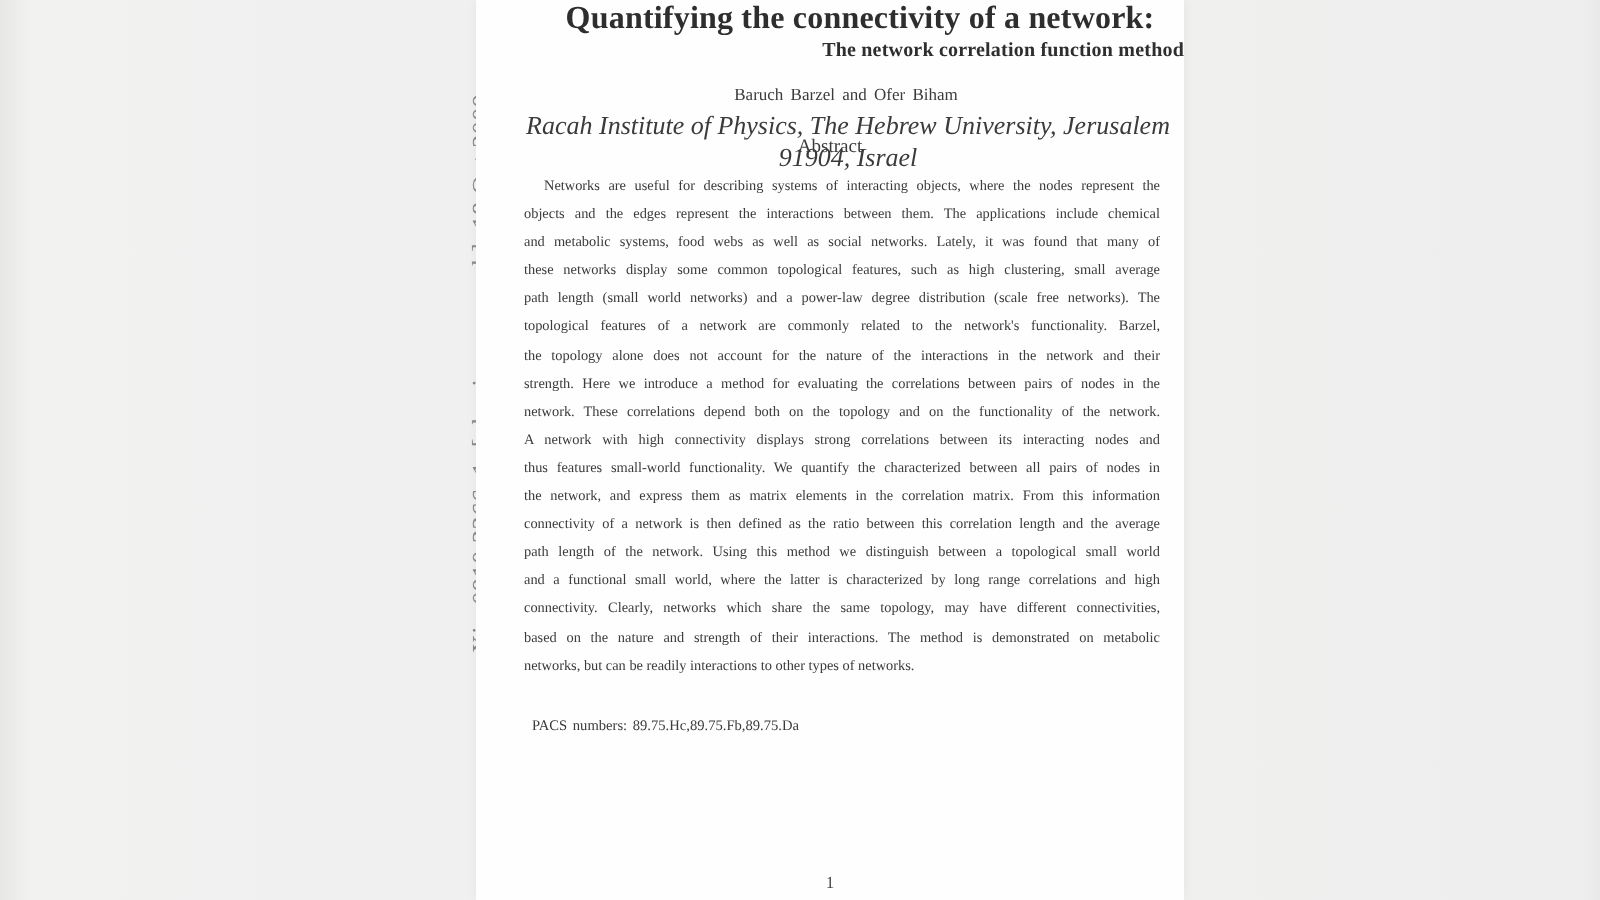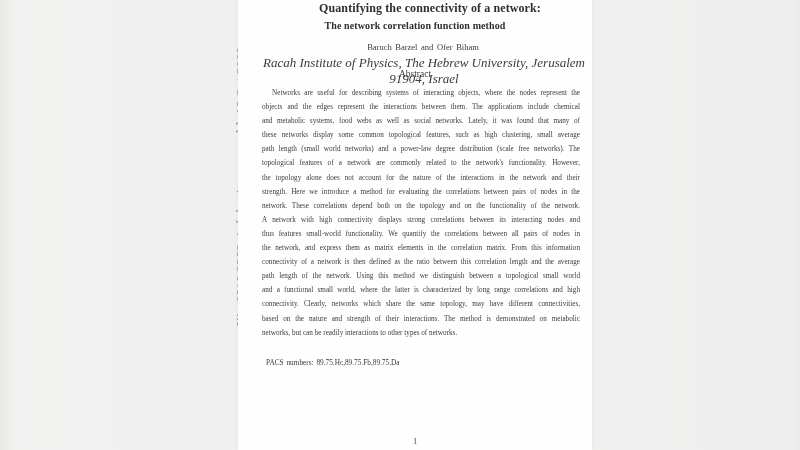--- a/index.html
+++ b/index.html
@@ -39,22 +39,22 @@
     top: 192px;
     transform: translate(-50%, -50%) rotate(-90deg);
     white-space: pre;
     font-size: 13px;
     letter-spacing: 0.3px;
     color: var(--stamp);
   }
 
   .centerline { position: absolute; left: 0; right: 0; text-align: center; }
 
-  .title-l1 { top: 1px;  font-weight: bold; font-size: 12px; letter-spacing: 0.1px; color: #2e2e2e; padding-left: 30px; }
-  .title-l2 { top: 20px; font-weight: bold; font-size: 10px; letter-spacing: 0.1px; color: #2e2e2e; }
+  .title-l1 { top: 1px;  font-weight: bold; font-size: 16px; letter-spacing: 0.1px; color: #2e2e2e; padding-left: 30px; }
+  .title-l2 { top: 20px; font-weight: bold; font-size: 10px; letter-spacing: 0.1px; color: #2e2e2e; text-align: right; }
 
   .authors     { top: 42px; font-size: 8.5px; word-spacing: 1.5px; padding-left: 16px; }
   .affiliation { top: 55px; font-size: 13px; font-style: italic; padding-left: 18px; }
   .abstract-heading { top: 69px; font-size: 9.5px; }
 
   .abstract-body {
     position: absolute;
     top: 86px;
     left: 24px;
     width: 318px;
@@ -105,26 +105,26 @@
     <div class="centerline affiliation">Racah Institute of Physics, The Hebrew University, Jerusalem 91904, Israel</div>
 
     <div class="centerline abstract-heading">Abstract</div>
 
     <div class="abstract-body" id="abstract-body">
         <div class="abstract-line first">Networks are useful for describing systems of interacting objects, where the nodes represent the</div>
         <div class="abstract-line">objects and the edges represent the interactions between them. The applications include chemical</div>
         <div class="abstract-line">and metabolic systems, food webs as well as social networks. Lately, it was found that many of</div>
         <div class="abstract-line">these networks display some common topological features, such as high clustering, small average</div>
         <div class="abstract-line">path length (small world networks) and a power-law degree distribution (scale free networks). The</div>
-        <div class="abstract-line">topological features of a network are commonly related to the network's functionality. However,</div>
+        <div class="abstract-line">topological features of a network are commonly related to the network's functionality. Barzel,</div>
         <div class="abstract-line">the topology alone does not account for the nature of the interactions in the network and their</div>
         <div class="abstract-line">strength. Here we introduce a method for evaluating the correlations between pairs of nodes in the</div>
         <div class="abstract-line">network. These correlations depend both on the topology and on the functionality of the network.</div>
         <div class="abstract-line">A network with high connectivity displays strong correlations between its interacting nodes and</div>
-        <div class="abstract-line">thus features small-world functionality. We quantify the correlations between all pairs of nodes in</div>
+        <div class="abstract-line">thus features small-world functionality. We quantify the characterized between all pairs of nodes in</div>
         <div class="abstract-line">the network, and express them as matrix elements in the correlation matrix. From this information</div>
         <div class="abstract-line">connectivity of a network is then defined as the ratio between this correlation length and the average</div>
         <div class="abstract-line">path length of the network. Using this method we distinguish between a topological small world</div>
         <div class="abstract-line">and a functional small world, where the latter is characterized by long range correlations and high</div>
         <div class="abstract-line">connectivity. Clearly, networks which share the same topology, may have different connectivities,</div>
         <div class="abstract-line">based on the nature and strength of their interactions. The method is demonstrated on metabolic</div>
         <div class="abstract-line last">networks, but can be readily interactions to other types of networks.</div>
       </div>
 
     <div class="pacs">PACS numbers: 89.75.Hc,89.75.Fb,89.75.Da</div>

